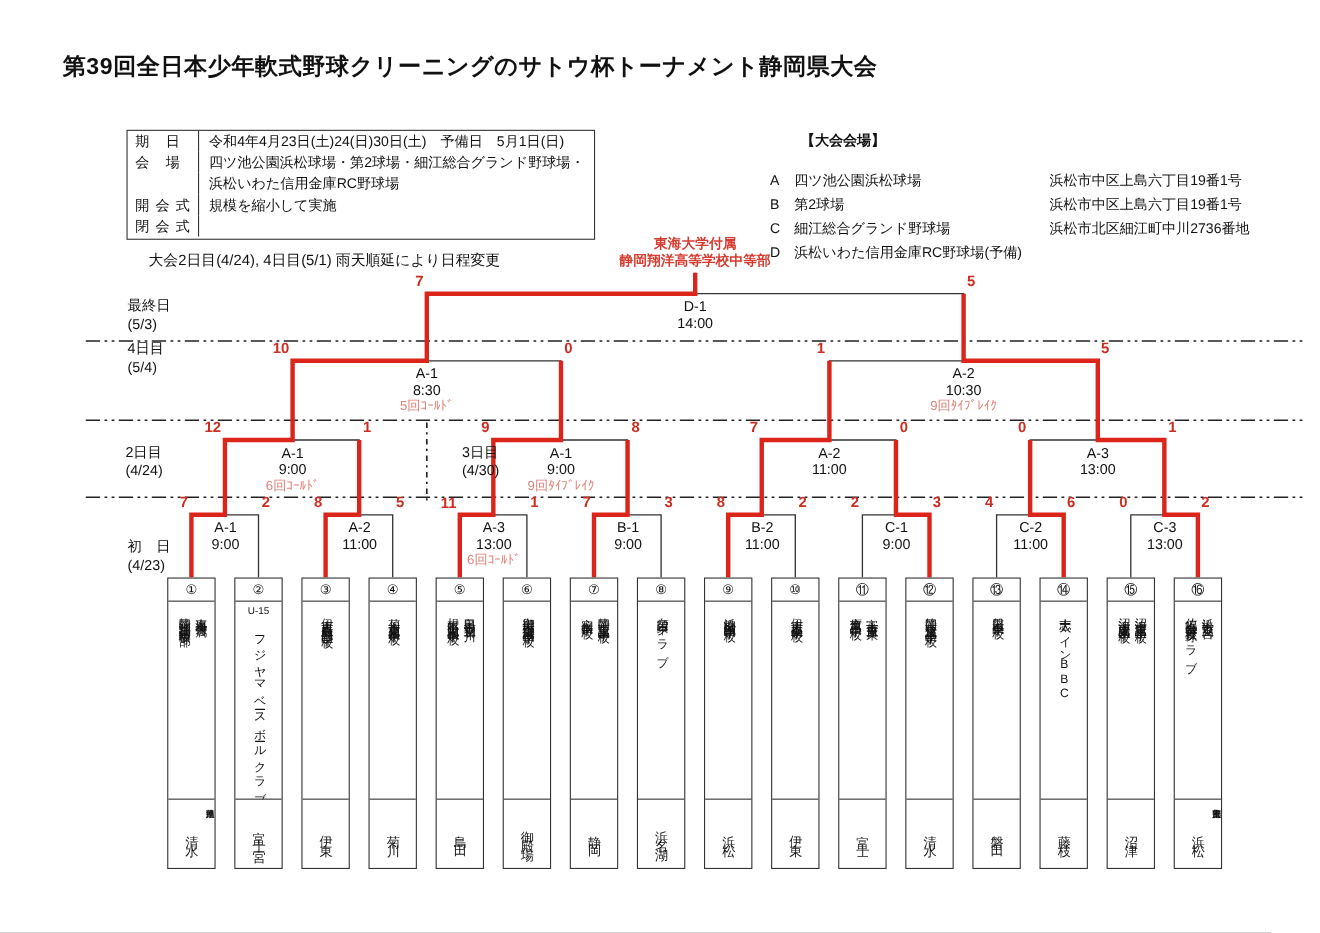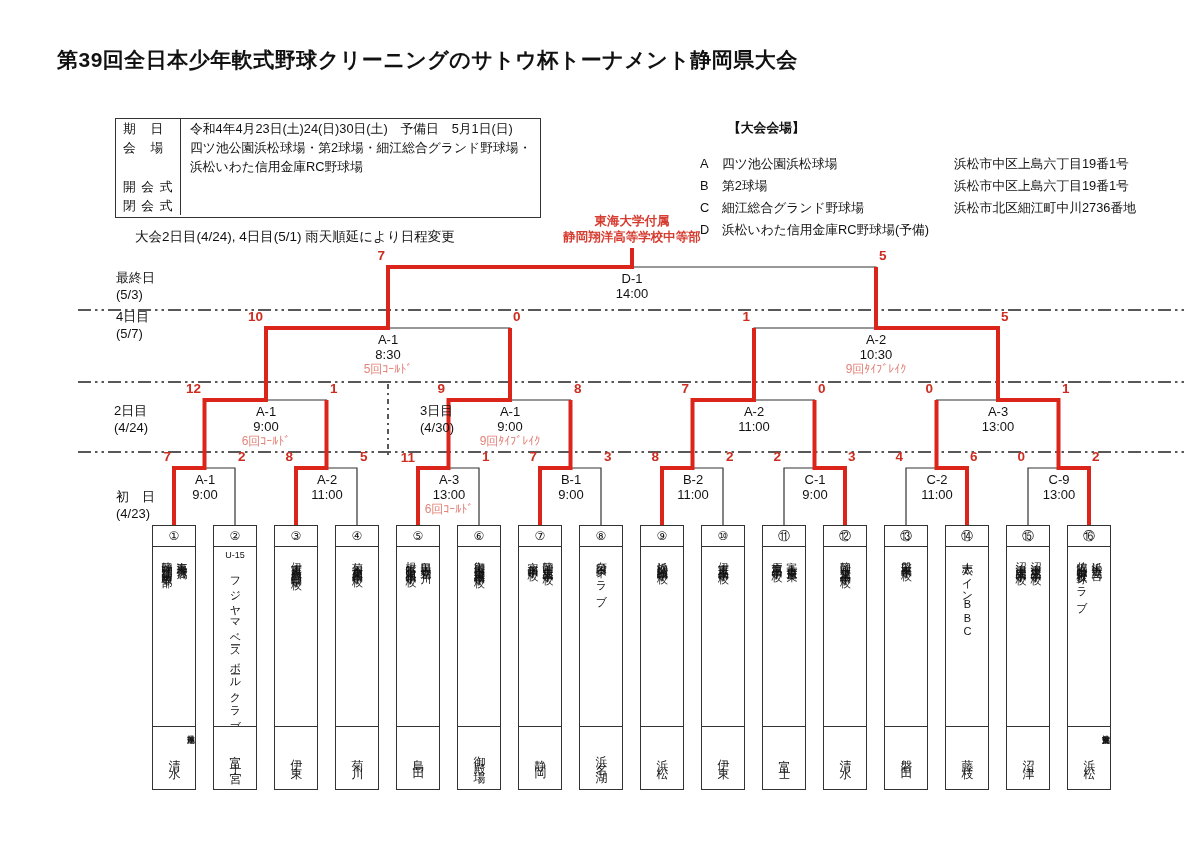--- a/index.html
+++ b/index.html
@@ -80,20 +80,21 @@
     <div class="inforow">
       <div class="inflabel">会　場</div>
       <div class="infval">四ツ池公園浜松球場・第2球場・細江総合グランド野球場・</div>
     </div>
     <div class="inforow">
       <div class="inflabel"></div>
       <div class="infval">浜松いわた信用金庫RC野球場</div>
     </div>
     <div class="inforow">
       <div class="inflabel">開 会 式</div>
+      <div class="infval">規模を縮小して実施</div>
     </div>
     <div class="inforow">
       <div class="inflabel">閉 会 式</div>
     </div>
   </div>
 
   <div class="venues">
     <div class="vhead">【大会会場】</div>
     <div class="vrow">
       <span class="vkey">A</span>
@@ -122,21 +123,21 @@
     <div>東海大学付属</div>
     <div>静岡翔洋高等学校中等部</div>
   </div>
 
   <div class="rowlab" style="left:116px;top:269px;">
     <div>最終日</div>
     <div>(5/3)</div>
   </div>
   <div class="rowlab" style="left:116px;top:308px;">
     <div>4日目</div>
-    <div>(5/7)</div>
+    <div>(5/4)</div>
   </div>
   <div class="rowlab" style="left:114px;top:402px;">
     <div>2日目</div>
     <div>(4/24)</div>
   </div>
   <div class="rowlab" style="left:420px;top:402px;">
     <div>3日目</div>
     <div>(4/30)</div>
   </div>
   <div class="rowlab" style="left:116px;top:488px;">
@@ -199,21 +200,21 @@
   </div>
   <div class="mlabel" style="left:755px;top:472px;">
     <div>C-1</div>
     <div>9:00</div>
   </div>
   <div class="mlabel" style="left:877px;top:472px;">
     <div>C-2</div>
     <div>11:00</div>
   </div>
   <div class="mlabel" style="left:999px;top:472px;">
-    <div>C-9</div>
+    <div>C-3</div>
     <div>13:00</div>
   </div>
 
   <span class="score sl" style="left:361px;top:248px;">7</span>
   <span class="score sr" style="left:879px;top:248px;">5</span>
   <span class="score sl" style="left:239px;top:309px;">10</span>
   <span class="score sr" style="left:513px;top:309px;">0</span>
   <span class="score sl" style="left:726px;top:309px;">1</span>
   <span class="score sr" style="left:1001px;top:309px;">5</span>
   <span class="score sl" style="left:177px;top:381px;">12</span>

